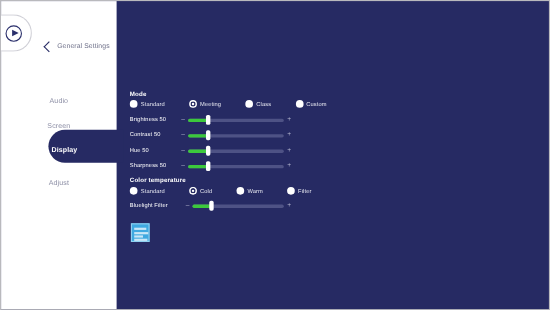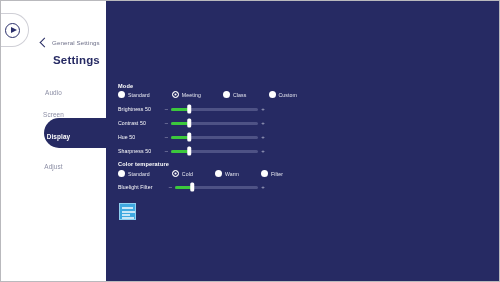--- a/index.html
+++ b/index.html
@@ -283,21 +283,20 @@
 
     <div class="play-tab">
       <span class="play-glyph"></span>
     </div>
 
     <div class="back-row">
       <span class="chev-left"></span>
       <span class="back-label">General Settings</span>
     </div>
 
-    <div class="panel-title">Settings</div>
 
     <div class="nav-pill"></div>
 
     <div class="nav-list">
       <div class="nav-item">
         <span class="nav-label">Audio</span>
       </div>
       <div class="nav-item">
         <span class="nav-label">Screen</span>
       </div>

